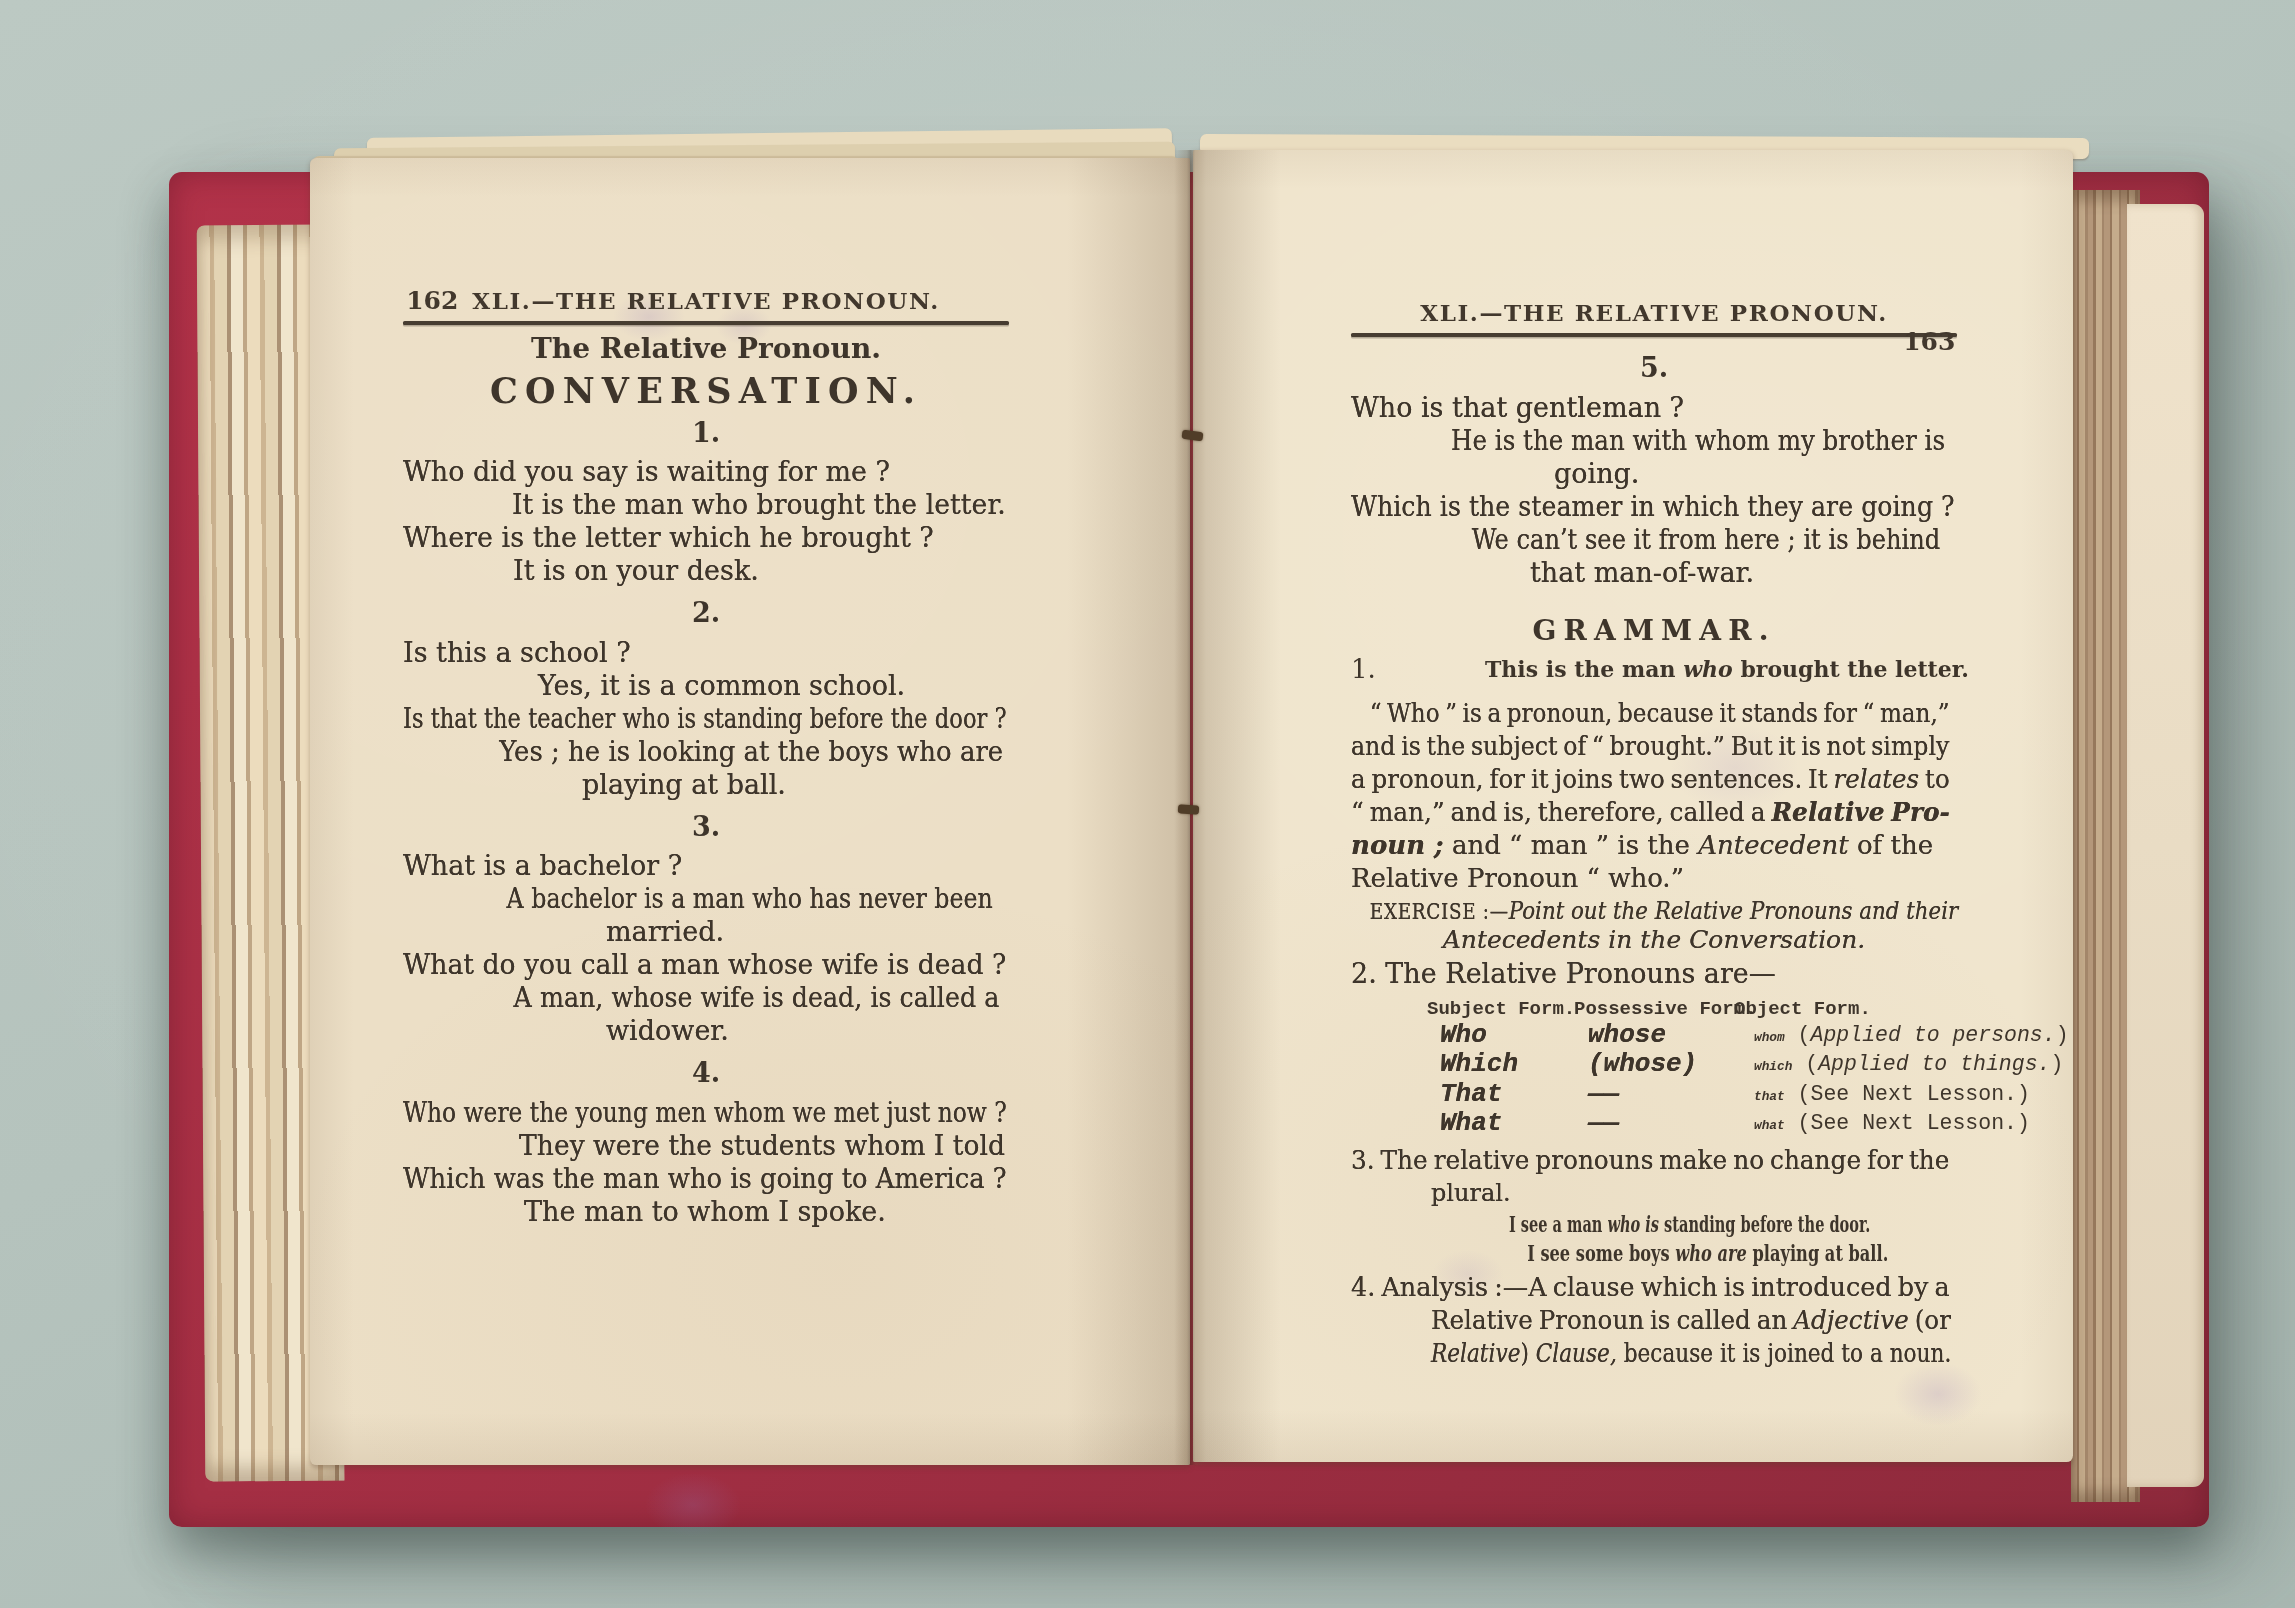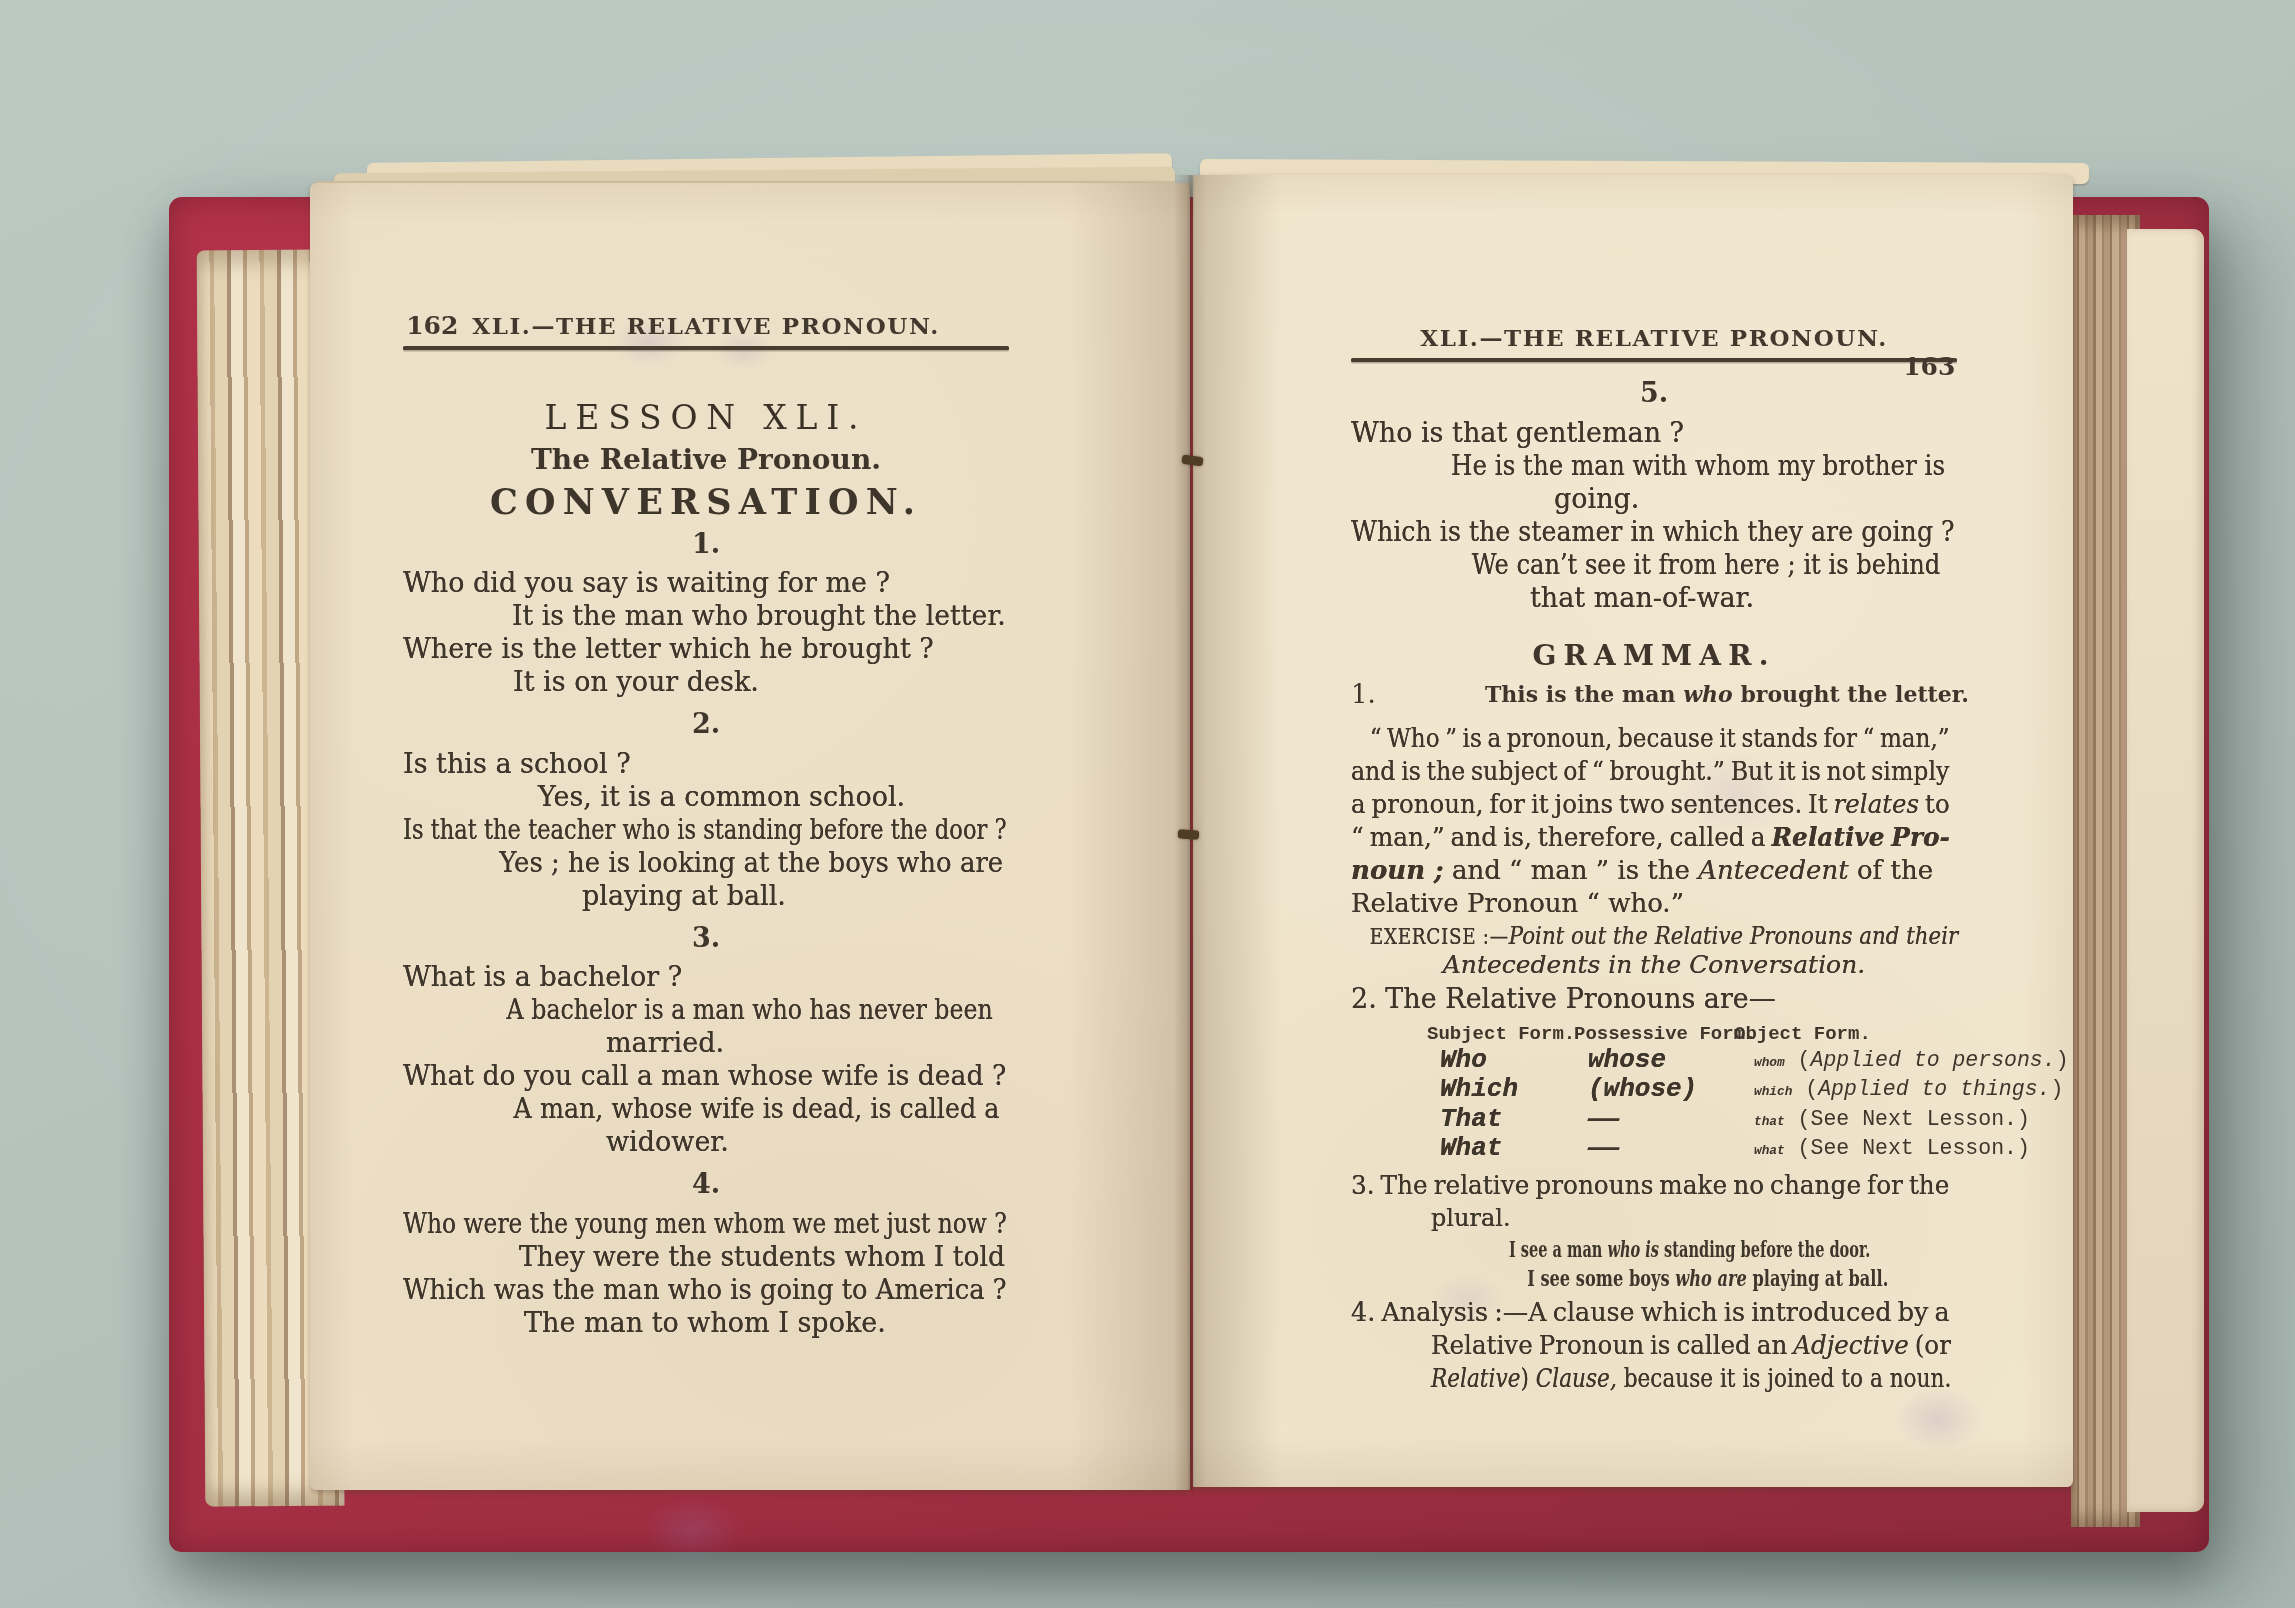--- a/index.html
+++ b/index.html
@@ -1,21 +1,21 @@
 <!DOCTYPE html>
 <html style="font-size:12.8px"><head>
 <meta charset="utf-8">
 <style>
   html,body{margin:0;padding:0;background:#9fb0aa;}
   .stage{position:relative;width:2295px;height:1608px;overflow:hidden;
     background:
       radial-gradient(1754px 1275px at 48% 42%, rgba(255,255,255,.10), rgba(0,0,0,0) 70%),
       linear-gradient(155deg,#bcc9c3 0%,#b5c3bd 45%,#aab9b3 100%);
     font-family:"DejaVu Serif", serif; color:#3e352b;}
-  .book{position:absolute;left:128px;top:81px;width:2044px;height:1476px;}
+  .book{position:absolute;left:128px;top:56px;width:2044px;height:1476px;}
   .cover{position:absolute;left:41px;top:116px;width:2040px;height:1355px;border-radius:12.8px;
     background:linear-gradient(135deg,#b23249 0%,#a52f44 40%,#8e2a3c 100%);
     box-shadow:0 24px 48px rgba(45,60,56,.45), 48px 36px 88px rgba(45,60,56,.30), inset 0 0 32px rgba(60,10,20,.35);}
   .fan-left{position:absolute;left:73px;top:169px;width:139px;height:1256px;border-radius:8px 0 0 8px;
     transform:rotate(-.4deg);
     background:repeating-linear-gradient(90deg,#ecdcbd 0 12.8px,#cdb592 12.8px 17.5px,#e3d3b3 17.5px 30px,#ab9174 30px 34px,#f0e5cc 34px 46px,#bfa685 46px 50px);
     box-shadow:inset 0 14.3px 17.5px rgba(100,70,45,.25), inset 0 -14.3px 17.5px rgba(100,70,45,.3);}
   .leaf{position:absolute;border-radius:6.4px;}
   .leaf.l1{left:239px;top:77px;width:805px;height:27px;background:#e8dbbe;transform:rotate(-.7deg);box-shadow:0 1.6px 1.6px rgba(100,70,45,.35);}
   .leaf.l2{left:206px;top:89px;width:841px;height:22px;background:#ddcfae;transform:rotate(-.45deg);box-shadow:0 1.6px 1.6px rgba(100,70,45,.3);}
@@ -114,21 +114,20 @@
       <div class="stain" style="left:303px;top:135px;width:72px;height:48px;background:radial-gradient(closest-side,rgba(150,122,186,.20),rgba(150,122,186,0));"></div>
       <div class="stain" style="left:406px;top:147px;width:56px;height:40px;background:radial-gradient(closest-side,rgba(140,112,176,.16),rgba(140,112,176,0));"></div>
       <div class="stain" style="left:335px;top:1315px;width:96px;height:64px;background:radial-gradient(closest-side,rgba(148,120,184,.22),rgba(148,120,184,0));"></div>
       <div class="content">
         <div class="pghead">
           <span class="pgnum left">162</span>
           <span class="runtitle">XLI.—THE RELATIVE PRONOUN.</span>
         </div>
         <div class="rule"></div>
 
-        <div class="lesson ctr fs">LESSON XLI.</div>
         <div class="subtitle ctr fs">The Relative Pronoun.</div>
         <div class="convo ctr fs">CONVERSATION.</div>
 
         <div class="secnum ctr">1.</div>
         <div class="ln fs">Who did you say is waiting for me ?</div>
         <div class="ln a fs" style="transform: scaleX(0.990446); transform-origin: left center;">It is the man who brought the letter.</div>
         <div class="ln fs">Where is the letter which he brought ?</div>
         <div class="ln a fs">It is on your desk.</div>
 
         <div class="secnum ctr">2.</div>

